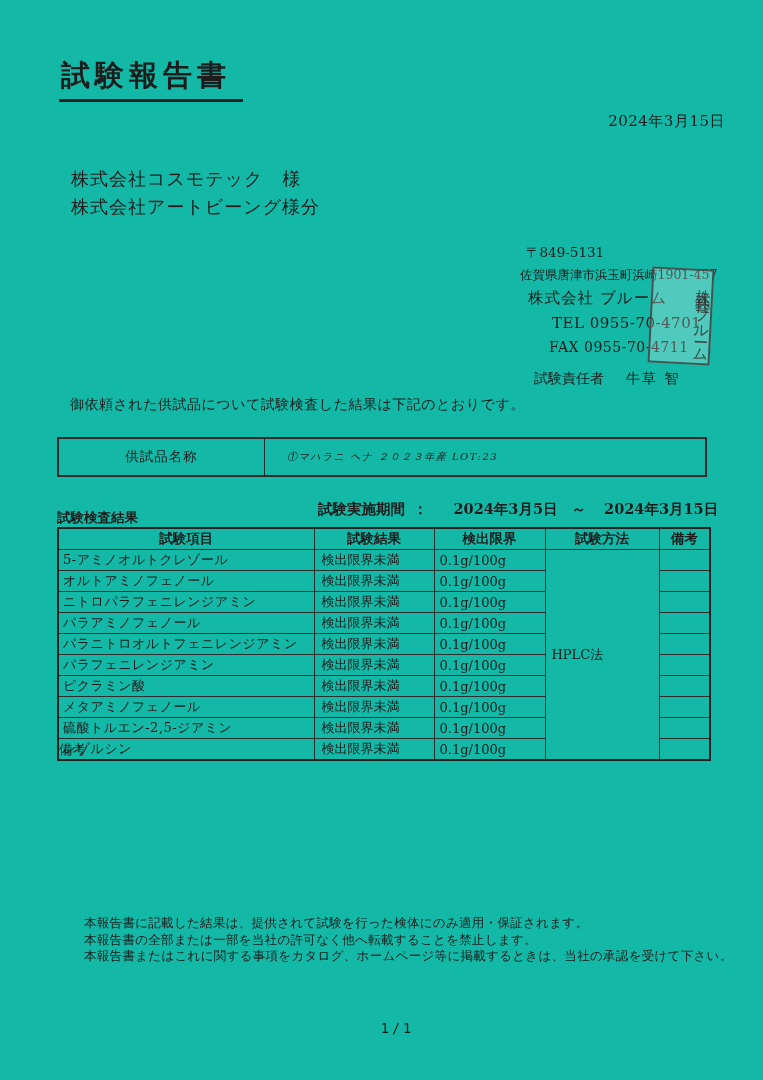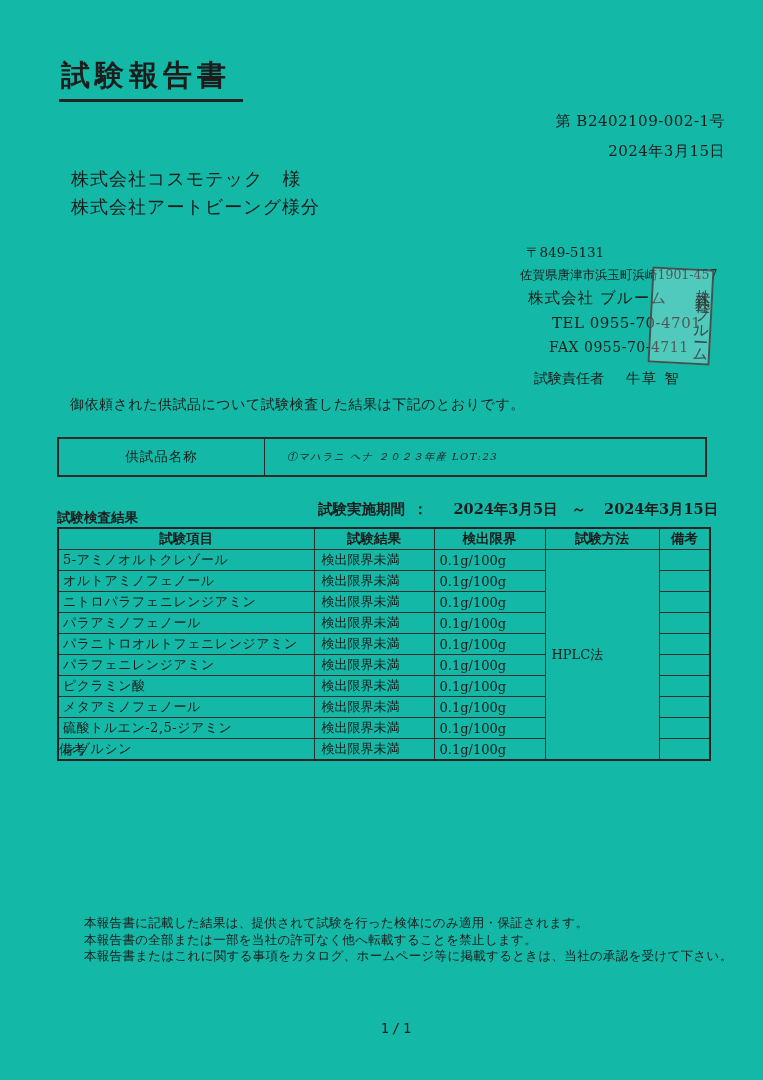--- a/index.html
+++ b/index.html
@@ -95,21 +95,20 @@
   }
 </style>
 </head>
 <body>
 
 <div class="page">
 
   <div class="title">試験報告書</div>
 
   <div class="doc-meta">
-    <div>第 B2402109-002-1号</div>
     <div>2024年3月15日</div>
   </div>
 
   <div class="addressee">
     <div>株式会社コスモテック　様</div>
     <div>株式会社アートビーング様分</div>
   </div>
 
   <div class="issuer">
     <div class="postal">〒849-5131</div>

